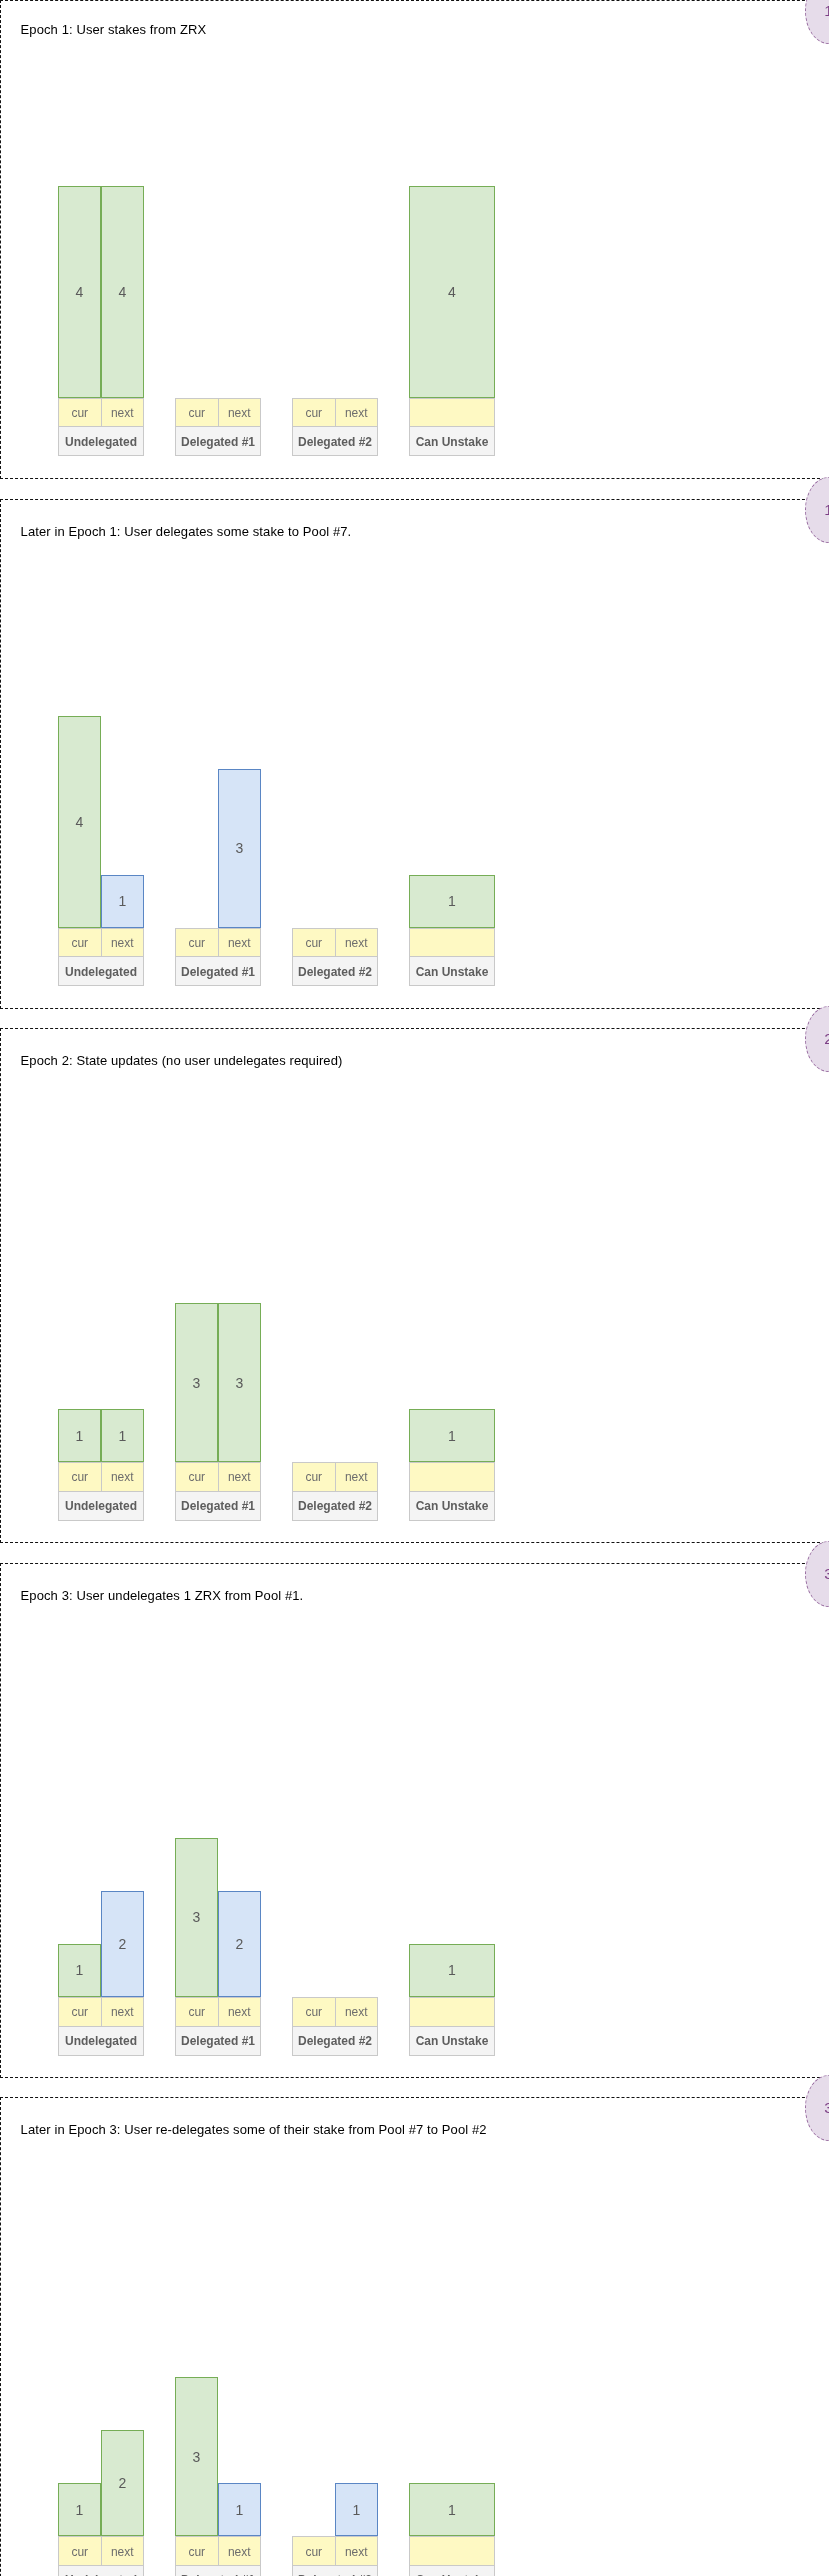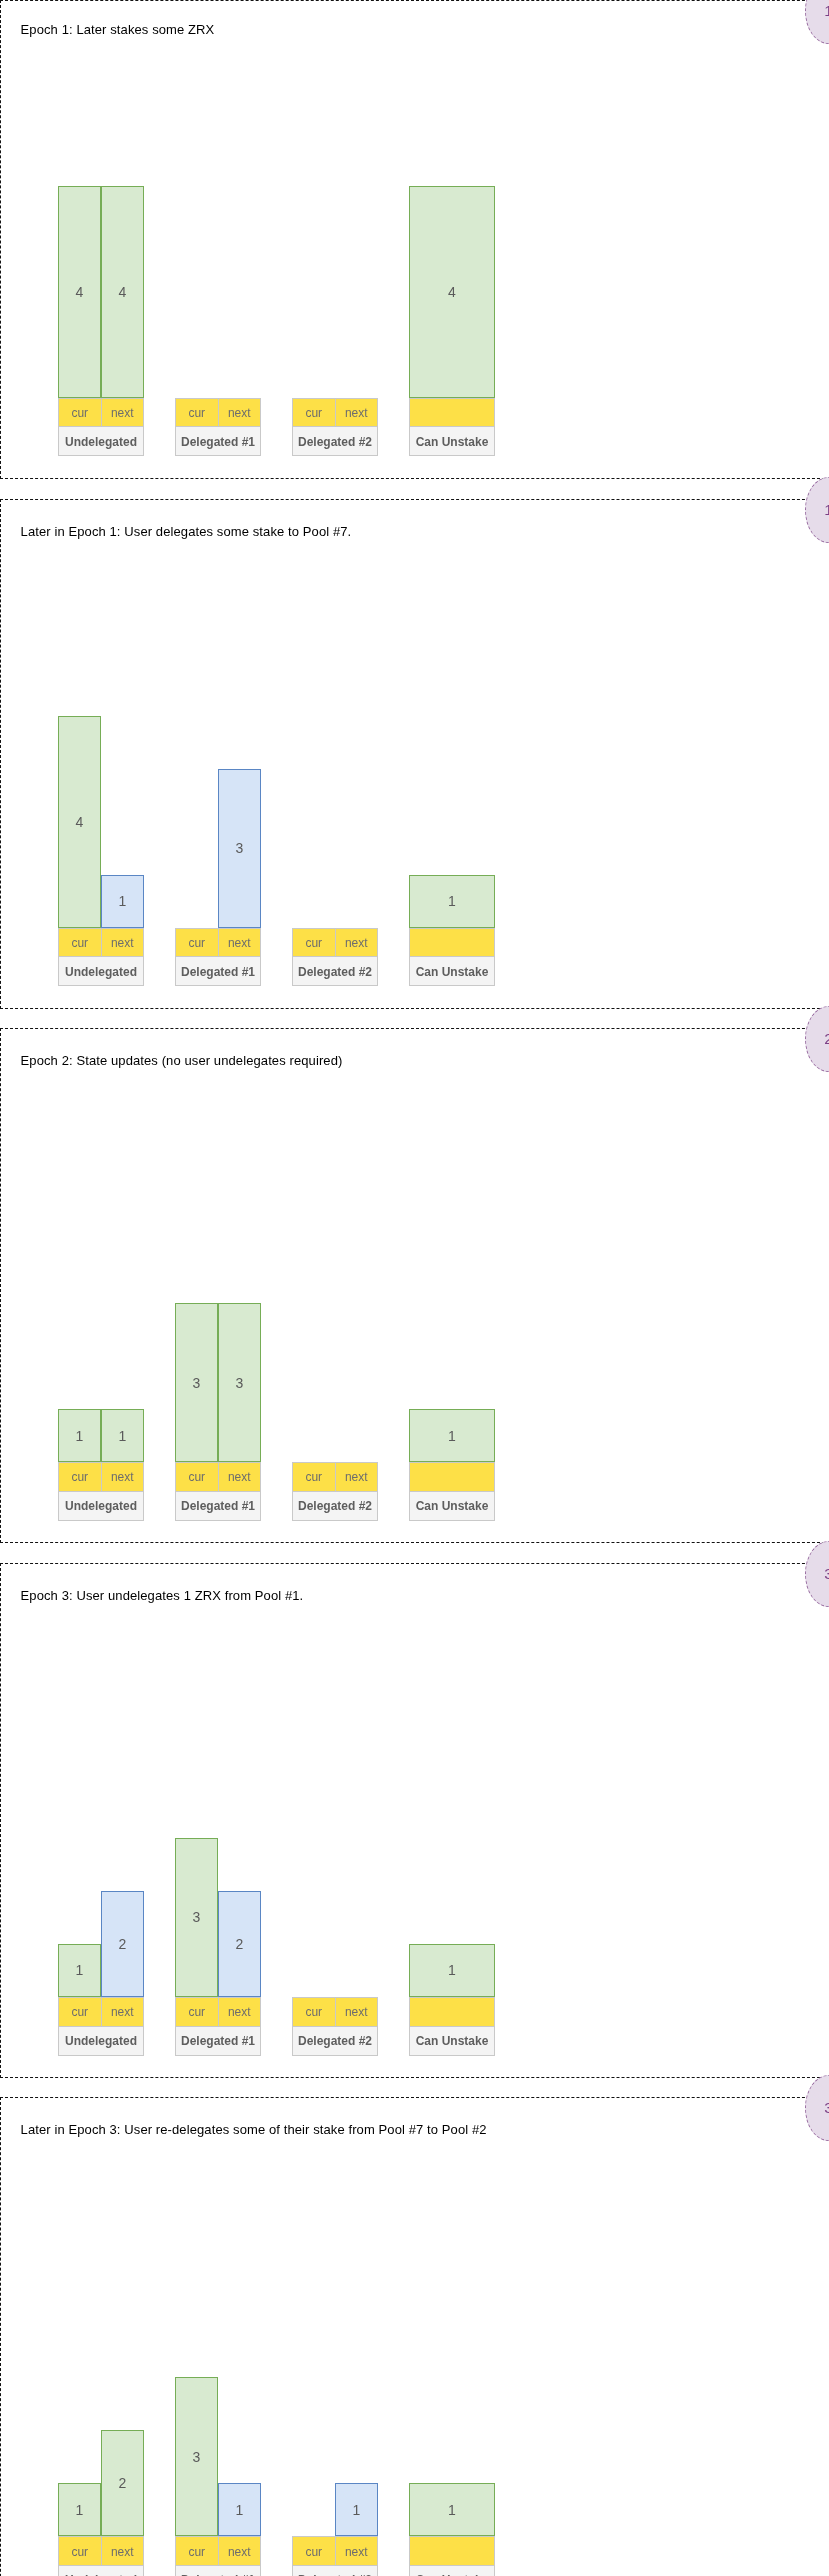--- a/index.html
+++ b/index.html
@@ -84,21 +84,21 @@
     color:#5a5a5a;
     line-height:1;
   }
   .bar.green{background:#d8ead0;border:1px solid #76ad56;}
   .bar.blue{background:#d6e4f7;border:1px solid #5a86c4;}
   .bar.empty{background:transparent;border:none;}
   .row-sub{
     display:flex;
     border:1px solid #c9c9c9;
     border-bottom:none;
-    background:#fde047;
+    background:#fef9c3;
     box-sizing:border-box;
   }
   .sub-cell{
     flex:1 1 0;
     text-align:center;
     font-size:12px;
     color:#6d6d6d;
     padding:7.2px 0 6.7px 0;
     border-right:1px solid #c9c9c9;
     box-sizing:border-box;
@@ -116,21 +116,21 @@
     box-sizing:border-box;
   }
   .spacer{width:31px;flex:none;}
 </style>
 </head>
 <body>
 
 <div class="diagram" id="diagram-root">
     <div class="panel" style="height: 479px;">
       <div class="epoch-badge">1</div>
-      <div class="caption" style="padding-top: 20.6px;">Epoch 1: Later stakes some ZRX</div>
+      <div class="caption" style="padding-top: 20.6px;">Epoch 1: User stakes from ZRX</div>
       <div class="chart" style="padding-left: 57px; margin-top: 124px;">
         <div class="group">
           <div class="bars" style="--plot-h: 237px;">
             <div class="bar-cell">
               <div class="bar green" style="height: 212px;">4</div>
             </div>
             <div class="bar-cell">
               <div class="bar green" style="height: 212px;">4</div>
             </div>
           </div>

